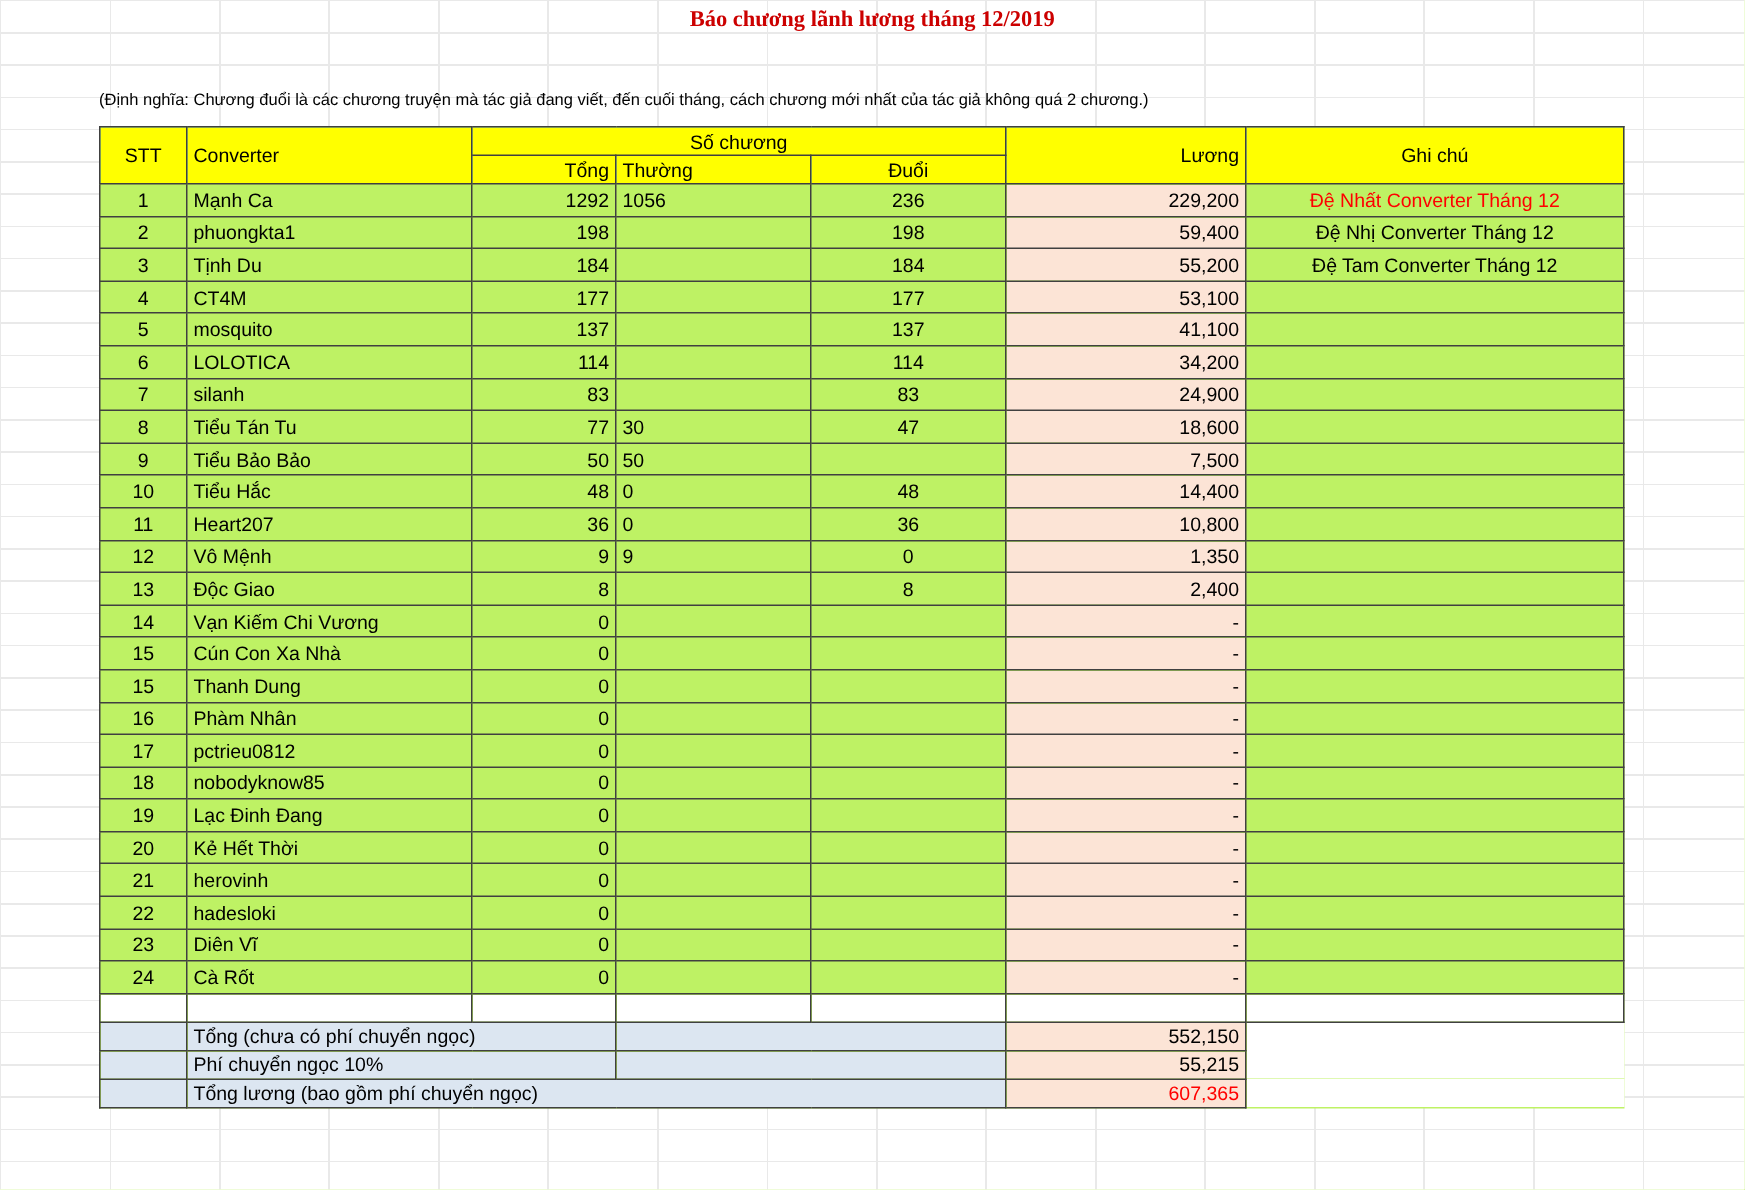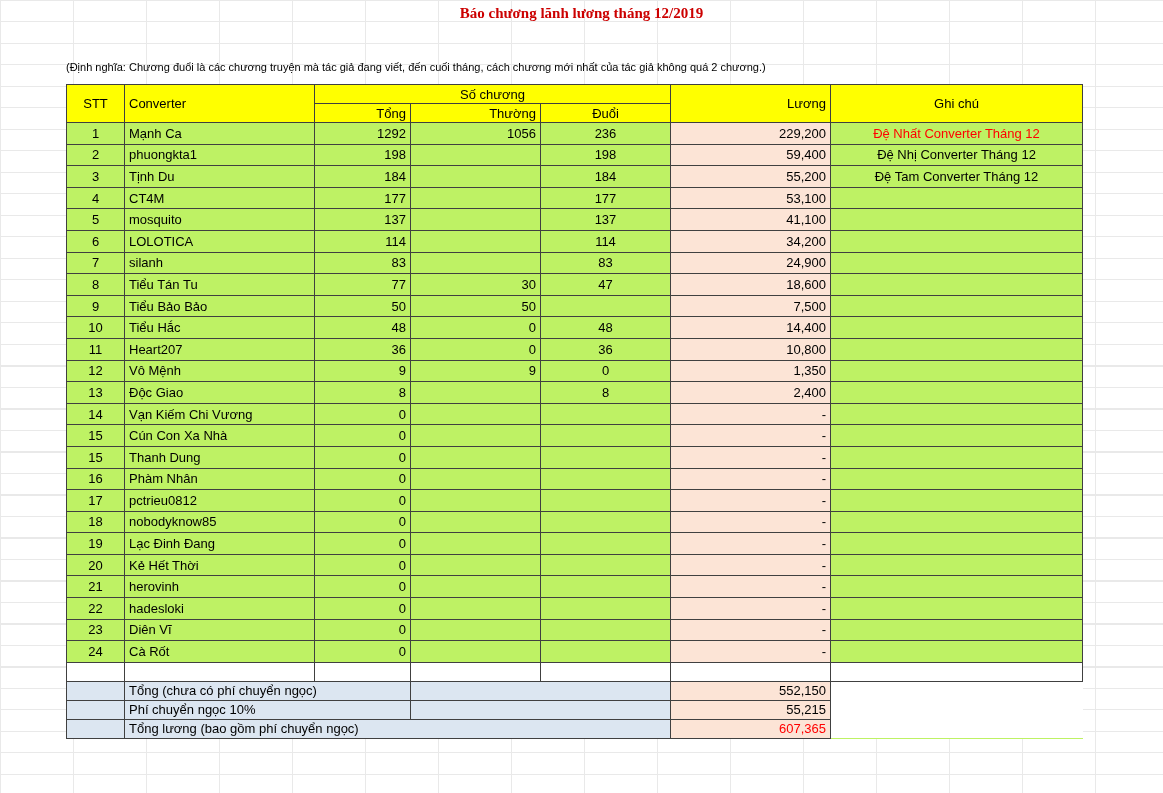--- a/index.html
+++ b/index.html
@@ -67,21 +67,21 @@
     overflow: hidden;
   }
   .hdr {
     background: #ffff00;
     text-align: center;
     font-weight: normal;
   }
   .c-stt   { width: 58px;  text-align: center; }
   .c-conv  { width: 190px; text-align: left; }
   .c-tong  { width: 96px;  text-align: right; }
-  .c-thuong{ width: 130px; text-align: right; }
+  .c-thuong{ width: 130px; text-align: left; }
   .c-duoi  { width: 130px; text-align: center; margin-top: 40px; }
   .c-luong { width: 160px; text-align: right; background: #fce4d6; margin-top: 36px; }
   .c-ghi   { width: 252px; text-align: center; }
 
   tr.data td { height: 21.6px; }
 
   .note-red  { color: #ff0000; }
   .note-dark { color: #000000; }
 
   .spacer td {

